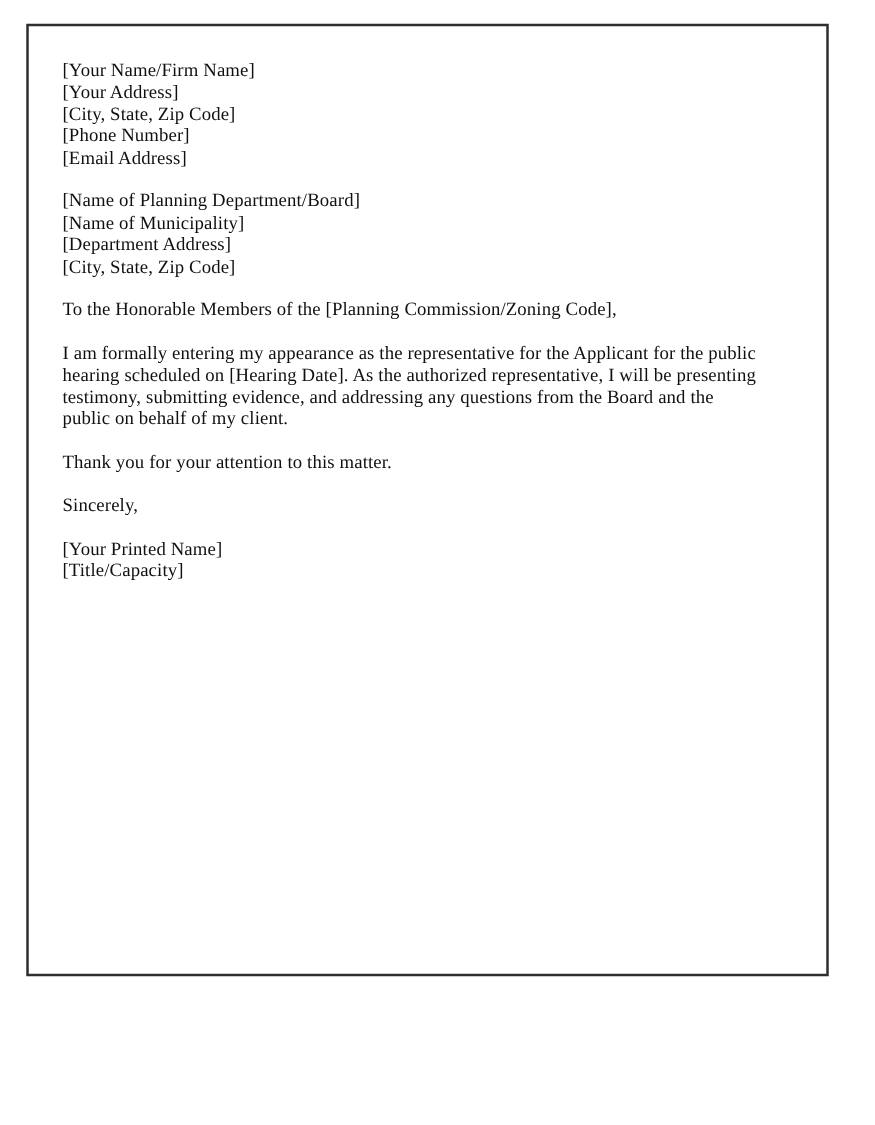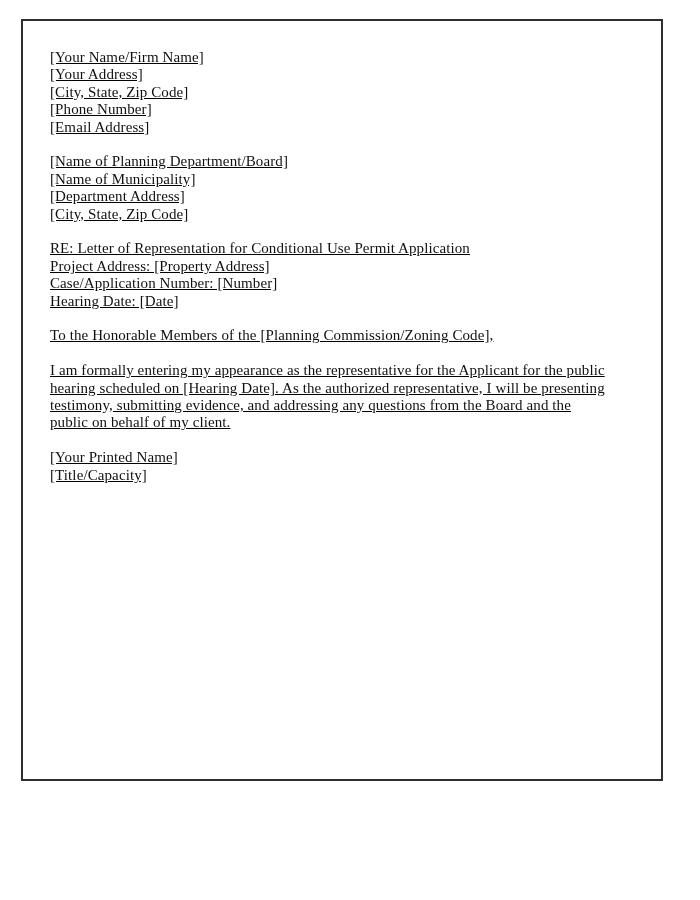--- a/index.html
+++ b/index.html
@@ -21,21 +21,20 @@
     position: absolute;
     left: 21px;
     top: 19px;
     width: 642px;
     height: 762px;
     box-sizing: border-box;
     border: 2px solid #2e2e2e;
     background: #ffffff;
     padding: 28px 28px 16px 27px;
     overflow: hidden;
-    text-decoration: underline;
   }
   .block {
     white-space: pre-line;
     font-size: 15px;
     line-height: 17.4px;
     color: #101010;
     margin: 0 0 17.4px 0;
     letter-spacing: 0.1px;
   }
   .block:last-child {
@@ -49,25 +48,23 @@
   <div class="letter-frame">
     <div class="block">[Your Name/Firm Name]
 [Your Address]
 [City, State, Zip Code]
 [Phone Number]
 [Email Address]</div>
     <div class="block">[Name of Planning Department/Board]
 [Name of Municipality]
 [Department Address]
 [City, State, Zip Code]</div>
-    <div class="block">RE: Letter of Representation for Conditional Use Permit Application
-Project Address: [Property Address]
-Case/Application Number: [Number]
-Hearing Date: [Date]</div>
     <div class="block">To the Honorable Members of the [Planning Commission/Zoning Code],</div>
     <div class="block">I am formally entering my appearance as the representative for the Applicant for the public
 hearing scheduled on [Hearing Date]. As the authorized representative, I will be presenting
 testimony, submitting evidence, and addressing any questions from the Board and the
 public on behalf of my client.</div>
+    <div class="block">Thank you for your attention to this matter.</div>
+    <div class="block">Sincerely,</div>
     <div class="block">[Your Printed Name]
 [Title/Capacity]</div>
   </div>
 </div>
 
 </body></html>

